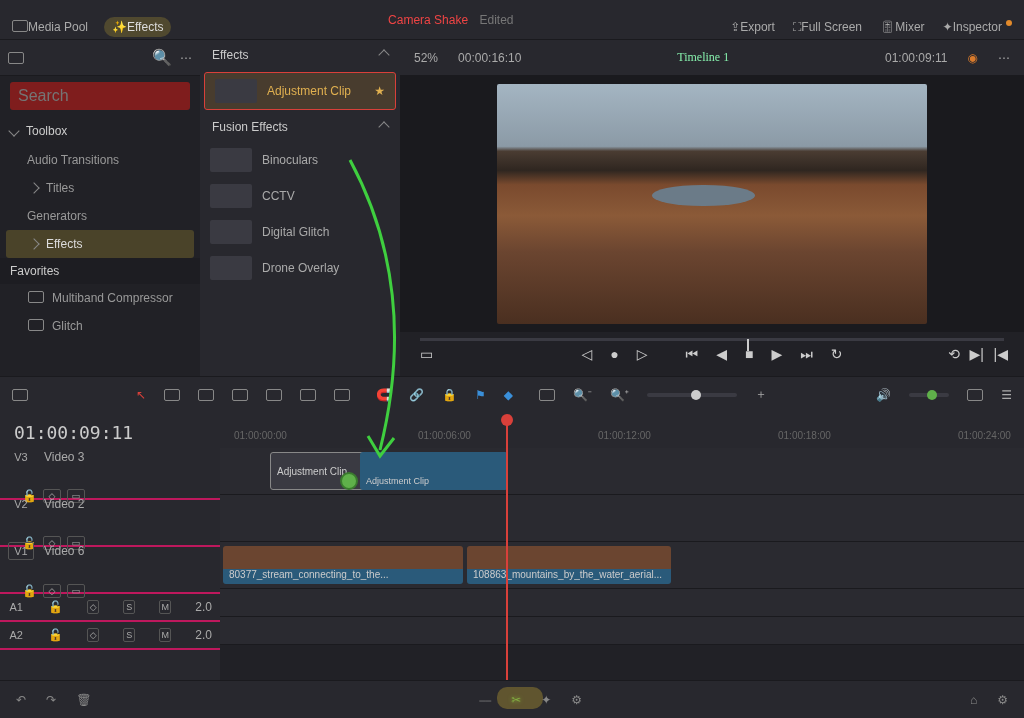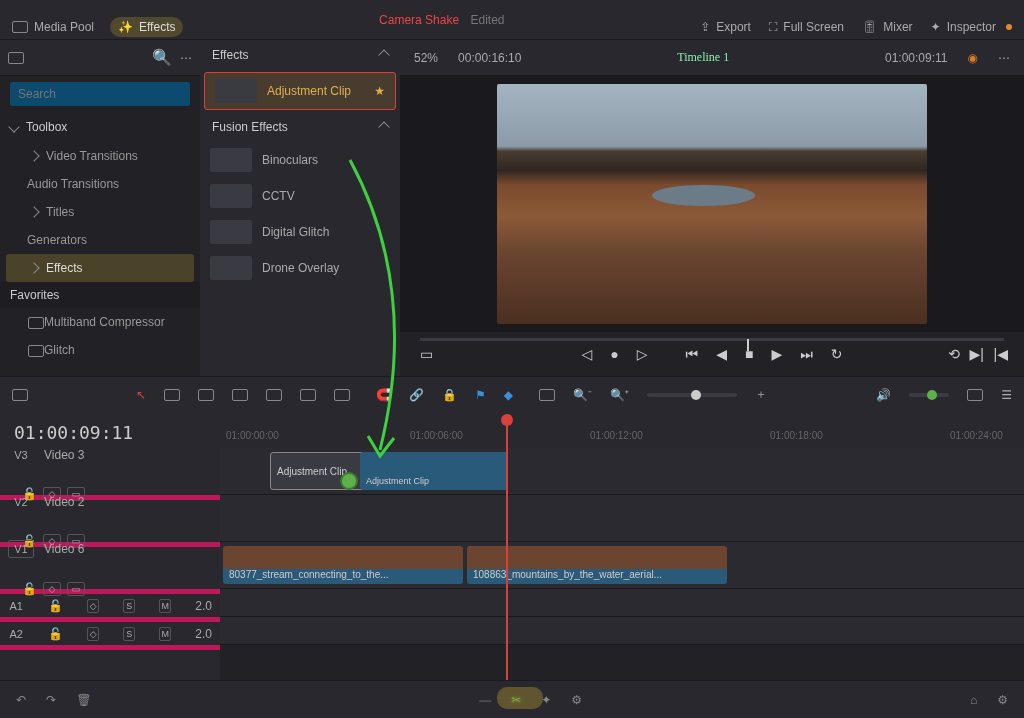--- a/index.html
+++ b/index.html
@@ -1,40 +1,40 @@
 <!DOCTYPE html>
 <html><head>
 <meta charset="utf-8">
 <style>
 * { margin: 0; padding: 0; box-sizing: border-box; font-family: -apple-system, "Segoe UI", sans-serif; }
 body { background: #212126; color: #aaa; width: 1024px; height: 718px; overflow: hidden; font-size: 12px; position: relative; }
 .topbar { height: 40px; background: #28282e; display: flex; align-items: center; padding: 0 12px; border-bottom: 1px solid #1a1a1e; }
 .top-left { display: flex; gap: 16px; align-items: center; }
-.top-item { display: flex; align-items: center; gap: 6px; color: #aaa; cursor: pointer; margin-top: 14px; }
+.top-item { display: flex; color: #aaa; cursor: pointer; margin-top: 14px; }
 .effects-highlighted { background: rgba(200,170,50,0.25); padding: 3px 8px; border-radius: 14px; color: #ddd; }
 .top-center { flex: 1; text-align: center; }
 .title-main { color: #ef4444; font-weight: 400; }
 .title-sub { color: #777; margin-left: 8px; }
 .top-right { display: flex; gap: 18px; align-items: center; }
 .dot-orange { width: 6px; height: 6px; background: #e28a2b; border-radius: 50%; margin-left: 4px; }
 
 .mainrow { display: flex; height: 336px; }
 .left-col { width: 200px; background: #212126; display: flex; flex-direction: column; }
 .mid-col { width: 200px; background: #28282e; display: flex; flex-direction: column; }
 .right-col { flex: 1; background: #1a1a1e; display: flex; flex-direction: column; }
 
 .toolbar-row { height: 36px; display: flex; align-items: center; padding: 0 8px; gap: 8px; border-bottom: 1px solid #1a1a1e; background: #28282e; }
 .search-row { padding: 6px 10px; }
-.search-input { width: 100%; background: #0c4a6e; border: none; color: #aaa; padding: 5px 8px; border-radius: 3px; font-size: 12px; }
+.search-input { width: 100%; background: #7f1d1d; border: none; color: #aaa; padding: 5px 8px; border-radius: 3px; font-size: 16px; }
 .tree-header { padding: 8px 10px; display: flex; align-items: center; gap: 8px; color: #ccc; }
 .tree-item { padding: 7px 10px 7px 30px; display: flex; align-items: center; gap: 8px; color: #999; cursor: pointer; }
 .tree-item.sub { padding-left: 27px; }
 .effects-tree-highlight { background: rgba(200,170,50,0.25); color: #ddd; border-radius: 3px; margin: 0 6px; padding-left: 24px; }
 .favorites-header { padding: 6px 10px; color: #ccc; background: #1d1d22; }
-.fav-item { padding: 7px 10px 7px 28px; color: #999; display: flex; align-items: flex-end; }
+.fav-item { padding: 7px 10px 7px 28px; color: #999; display: flex; align-items: flex-start; gap: 8px; }
 
 .section-header { padding: 8px 12px; color: #ccc; display: flex; justify-content: space-between; align-items: center; }
 .effect-row { display: flex; align-items: center; gap: 10px; padding: 6px 10px; cursor: pointer; }
 .effect-thumb { width: 42px; height: 24px; background: #3a3a42; border-radius: 2px; }
 .effect-row.selected { border: 1.5px solid #d9403a; background: rgba(200,140,50,0.2); border-radius: 3px; margin: 2px 4px; }
 .effect-row.selected .lbl { color: #e0b050; }
 .star { color: #e0b050; margin-left: auto; }
 
 .viewer-head { height: 36px; display: flex; align-items: center; padding: 0 14px; gap: 20px; font-family: monospace; background: #28282e; border-bottom: 1px solid #1a1a1e; }
 .viewer-head .tl-name { flex: 1; text-align: center; color: #86efac; font-family: Liberation Serif, serif; }
@@ -48,39 +48,39 @@
 
 .editbar { height: 36px; background: #28282e; display: flex; align-items: center; padding: 0 12px; gap: 18px; border-top: 1px solid #1a1a1e; }
 .editbar .sp { flex: 1; }
 .slider-track { width: 90px; height: 4px; background: #3a3a42; border-radius: 2px; position: relative; }
 .slider-thumb { position: absolute; width: 10px; height: 10px; background: #ccc; border-radius: 50%; top: -3px; left: 44px; }
 .slider-thumb.green { background: #5fb04a; }
 
 .timeline { background: #212126; position: relative; }
 .tl-left { position: absolute; left: 0; top: 0; bottom: 0; width: 220px; background: #28282e; }
 .tc-big { font-family: monospace; font-size: 18px; color: #ccc; padding: 10px 14px; }
-.track-head { height: 47px; display: flex; align-items: center; padding: 0 8px; gap: 24px; border-bottom: 5px solid #be185d; flex-direction: column; justify-content: center; align-items: flex-start; }
+.track-head { height: 47px; display: flex; align-items: center; padding: 0 8px; gap: 24px; border-bottom: 2px solid #be185d; flex-direction: column; justify-content: center; align-items: flex-start; }
 .track-head.short { height: 28px; flex-direction: row; align-items: center; }
 .track-lbl { display: flex; gap: 10px; align-items: center; }
 .track-id { width: 26px; text-align: center; font-size: 11px; padding: 2px 0; }
 .track-id.box { border: 1px solid #555; border-radius: 2px; }
 .track-icons { display: flex; gap: 6px; padding-left: 14px; }
 .ticon { width: 18px; height: 14px; border: 1px solid #555; border-radius: 2px; font-size: 9px; display: flex; align-items: center; justify-content: center; }
 .tl-body { position: absolute; left: 220px; right: 0; top: 0; bottom: 0; }
 .ruler { height: 36px; background: #28282e; position: relative; font-family: monospace; font-size: 10px; color: #666; padding-top: 20px; }
-.ruler span { position: absolute; top: 18px; }
+.ruler span { position: absolute; top: 18px; margin-left: 8px; }
 .playhead { position: absolute; left: 286px; top: 8px; bottom: 0; width: 2px; background: #d9403a; z-index: 5; }
 .playhead::before { content: ''; position: absolute; top: -6px; left: -5px; width: 12px; height: 12px; background: #d9403a; border-radius: 50%; }
 .track-lane { height: 47px; border-bottom: 1px solid #1a1a1e; position: relative; background: #2a2a30; }
 .track-lane.short { height: 28px; }
 .clip { position: absolute; top: 4px; bottom: 4px; border-radius: 3px; display: flex; align-items: flex-end; padding: 4px 6px; font-size: 10px; color: #ccc; overflow: hidden; }
 .clip.adj-drop { left: 50px; width: 180px; border: 1.5px solid #888; background: #3a3a42; align-items: center; }
 .clip.adj-exist { left: 140px; width: 148px; background: #2a5a7a; align-items: flex-end; }
 .clip.v1a { left: 3px; width: 240px; background: linear-gradient(to bottom, #6b4530 60%, #2a5a7a 60%); }
-.clip.v1b { left: 247px; width: 260px; background: linear-gradient(to bottom, #6b4530 60%, #2a5a7a 60%); }
+.clip.v1b { left: 247px; width: 204px; background: linear-gradient(to bottom, #6b4530 60%, #2a5a7a 60%); }
 
 .drag-cursor { position: absolute; left: 340px; top: 472px; width: 18px; height: 18px; border-radius: 50%; background: #5fb04a; border: 2px solid #3a7a2e; z-index: 20; }
 svg.arrow { position: absolute; left: 280px; top: 150px; z-index: 19; pointer-events: none; }
 
 .bottombar { position: absolute; left: 0; right: 0; bottom: 0; height: 38px; background: #28282e; display: flex; align-items: center; padding: 0 16px; gap: 20px; border-top: 1px solid #1a1a1e; }
 .bottombar .sp { flex: 1; }
 .page-icon { color: #888; cursor: pointer; }
 .page-icon.active { color: #5fb04a; text-shadow: 0 0 4px #5fb04a; }
 .highlight-smudge { position: absolute; width: 46px; height: 22px; background: rgba(200,170,50,0.35); border-radius: 10px; }
 
@@ -137,24 +137,20 @@
       <span style="font-size:16px;">🔍</span>
       <span>⋯</span>
     </div>
     <div class="search-row">
       <input class="search-input" placeholder="Search" style="">
     </div>
     <div class="tree-header">
       <span class="chev down"></span>
       <span>Toolbox</span>
     </div>
-    <div class="tree-item">
-        <span class="chev right"></span>
-        <span>Video Transitions</span>
-      </div>
     <div class="tree-item sub">
         <span>Audio Transitions</span>
       </div>
     <div class="tree-item">
         <span class="chev right"></span>
         <span>Titles</span>
       </div>
     <div class="tree-item sub">
         <span>Generators</span>
       </div>

